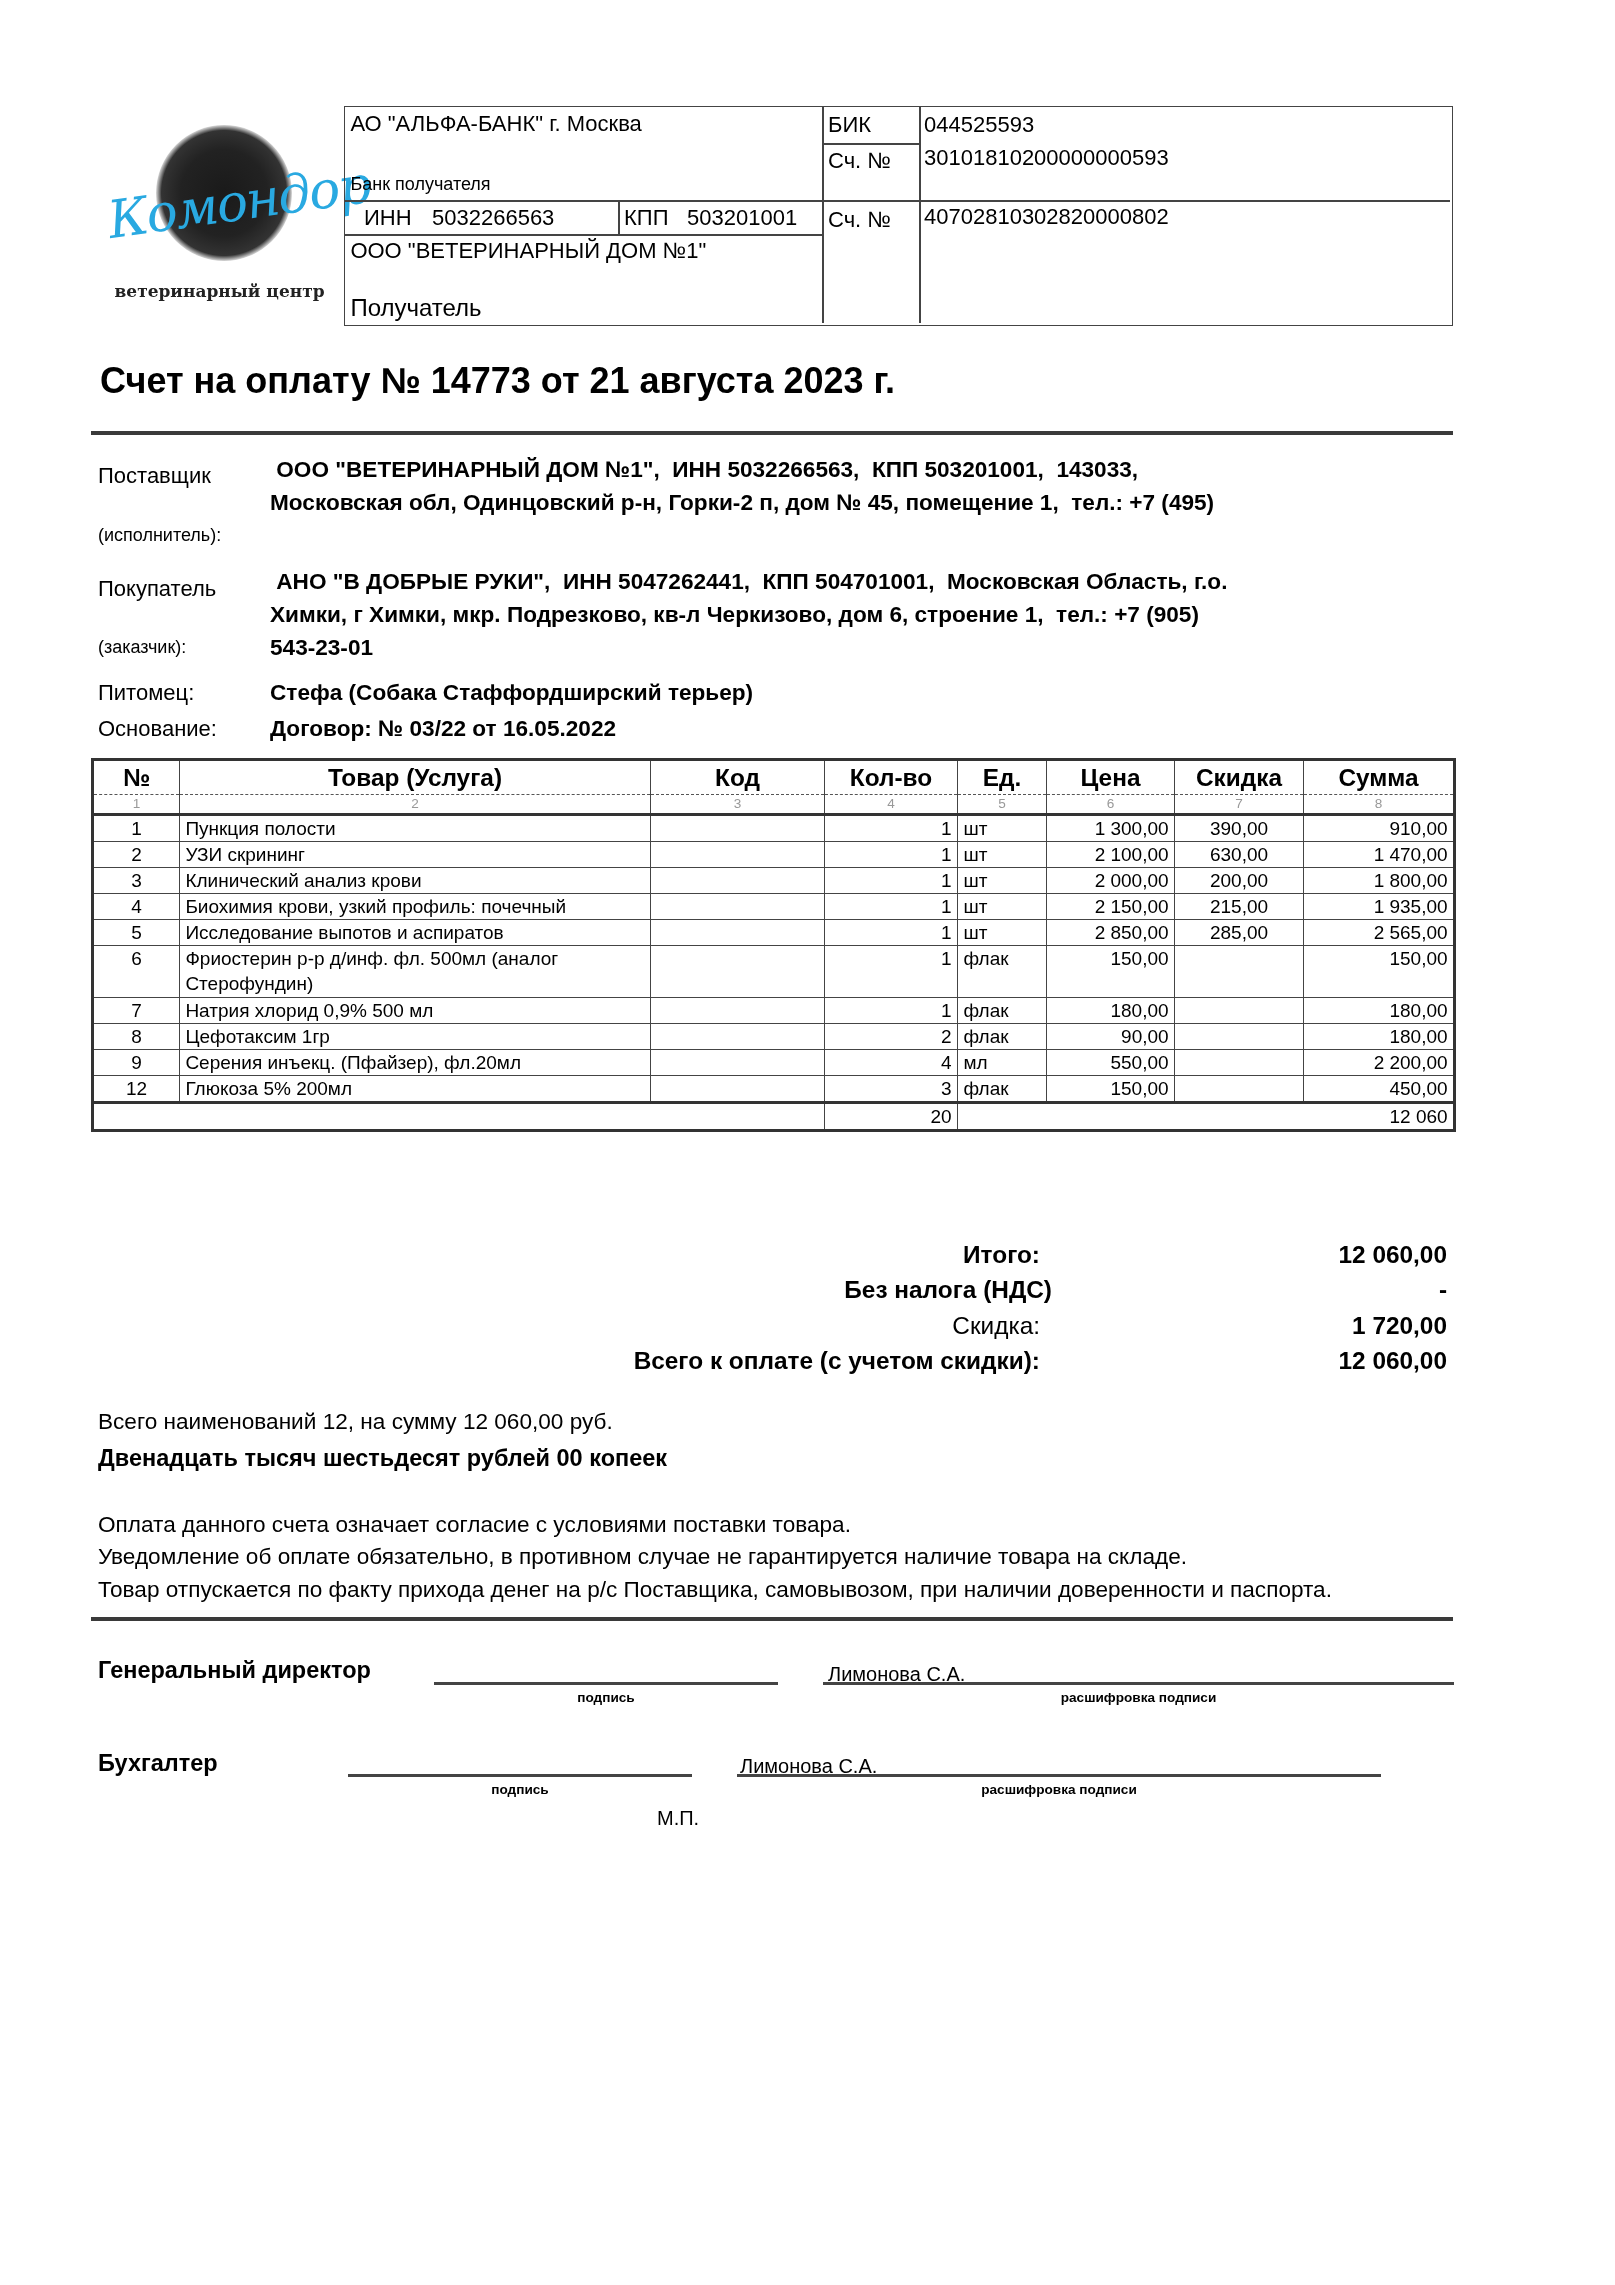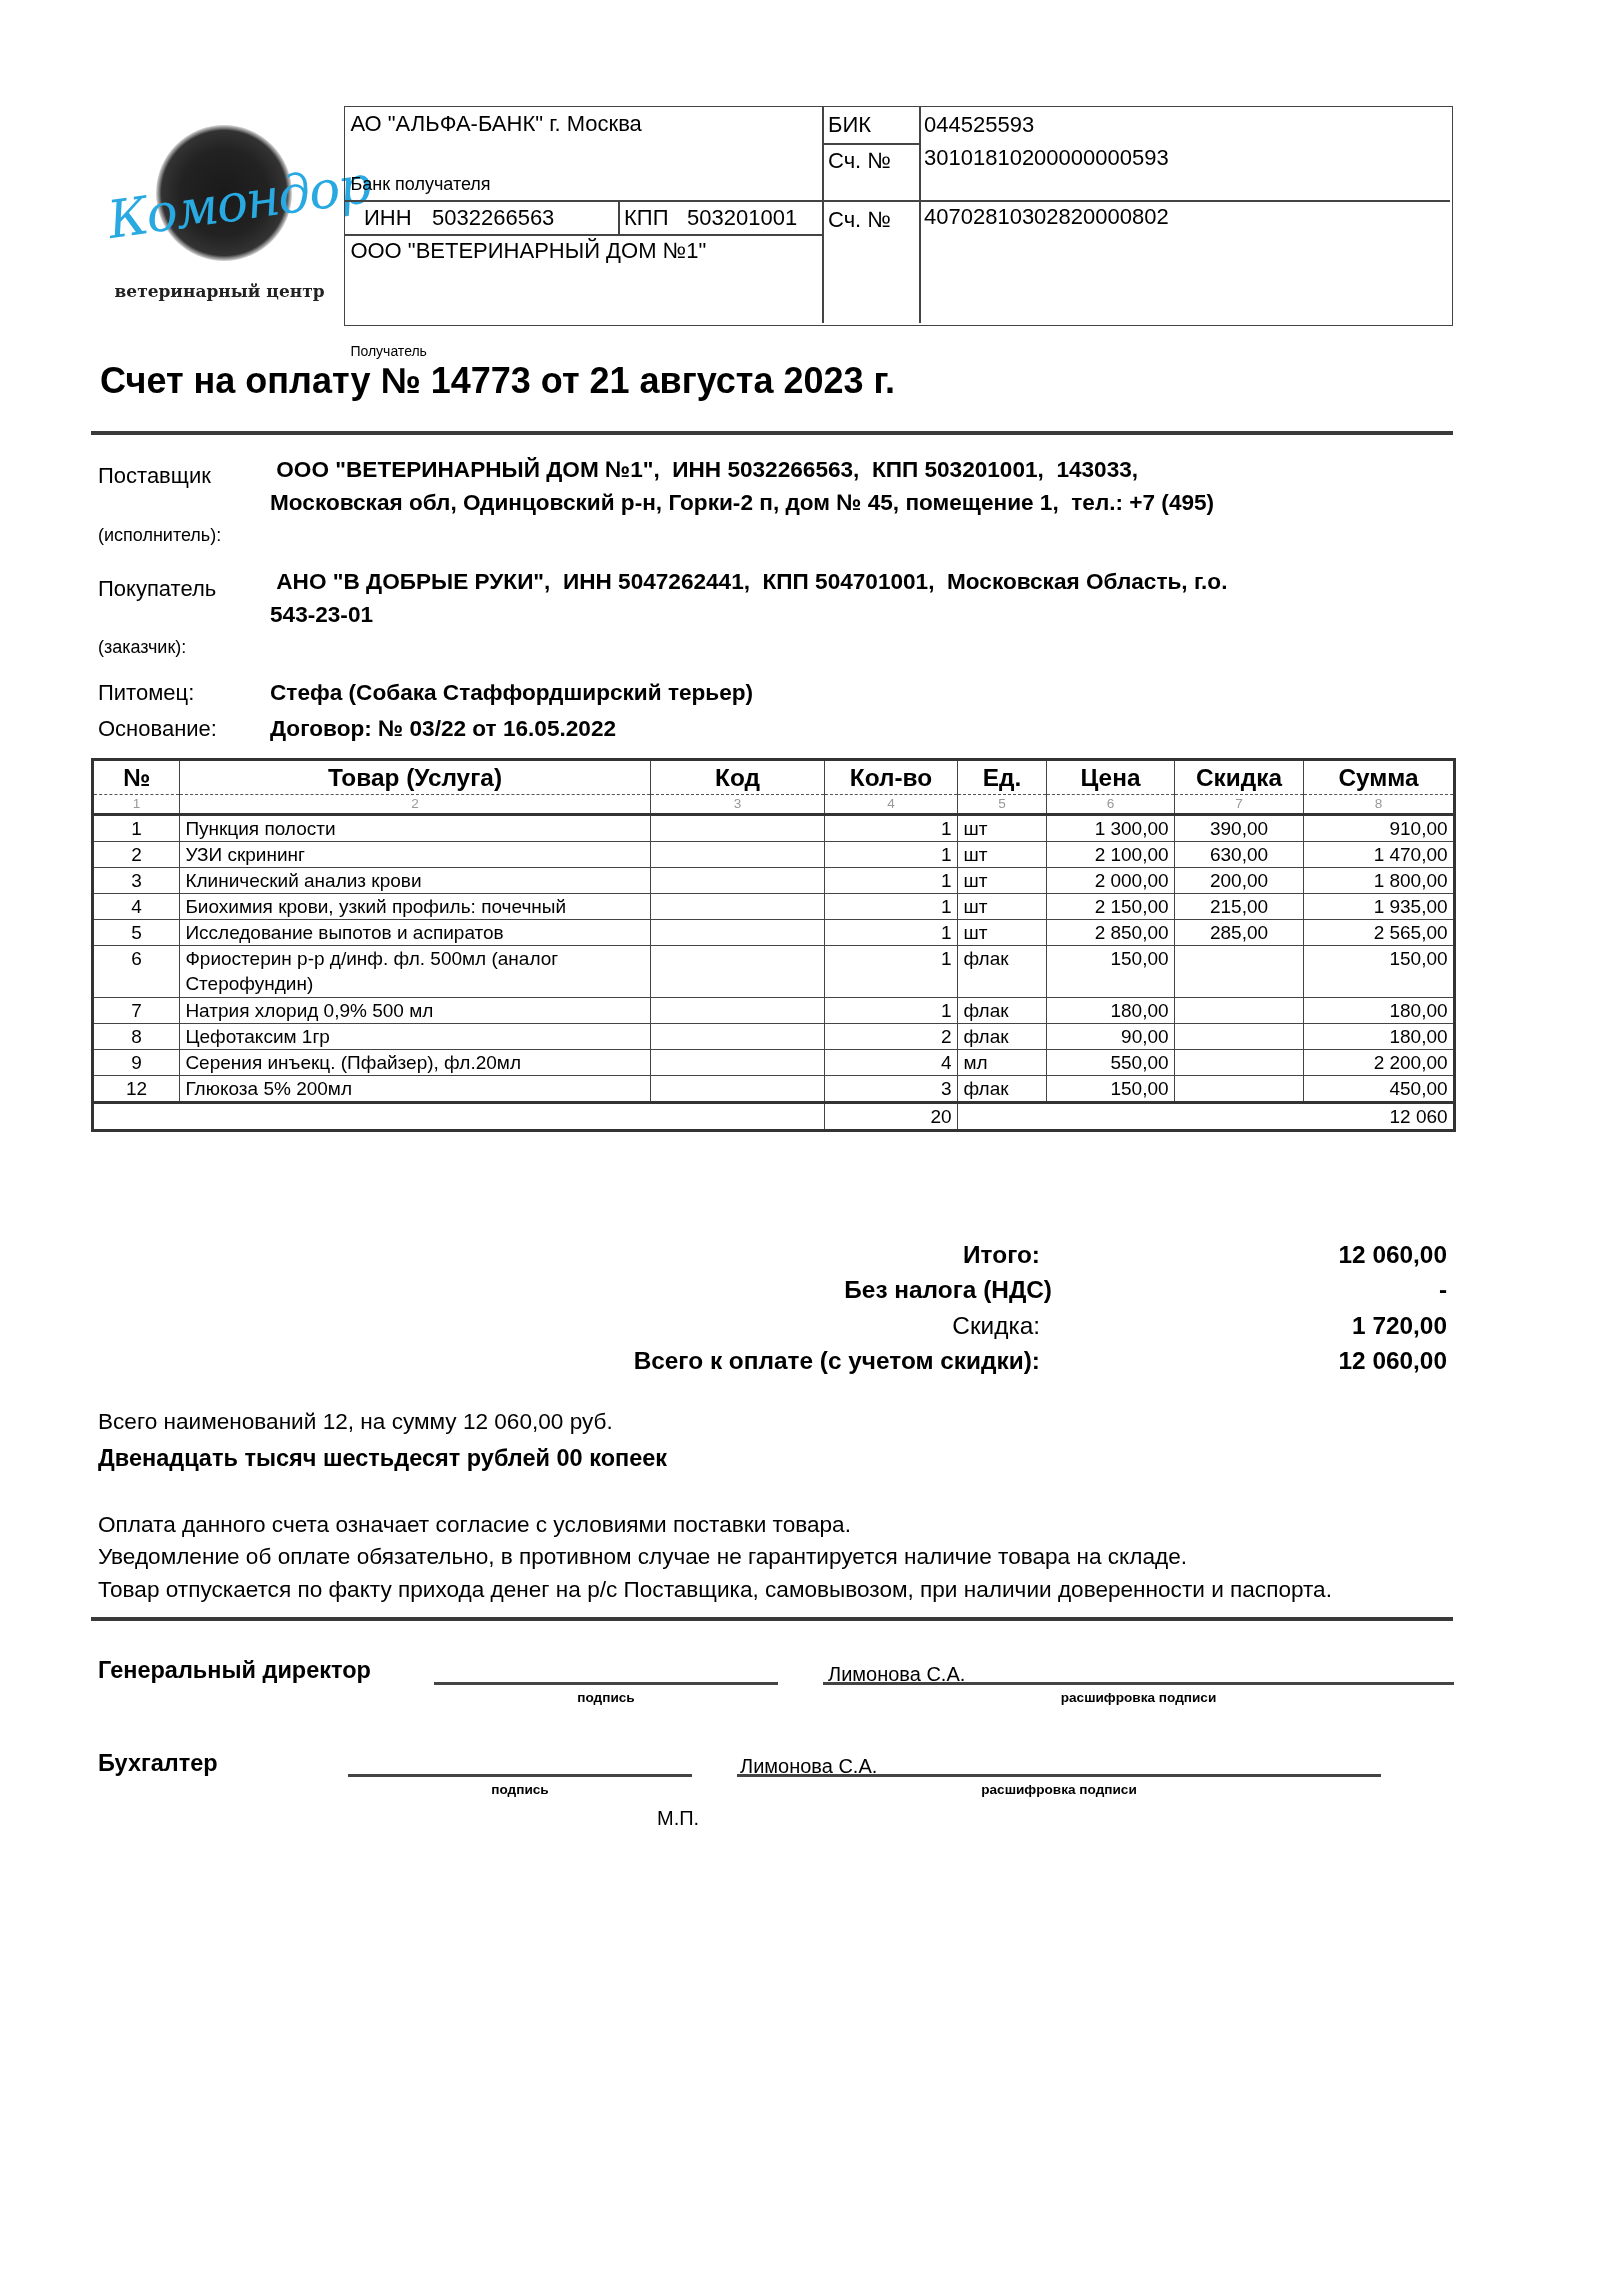--- a/index.html
+++ b/index.html
@@ -71,21 +71,21 @@
 
   <div class="bb-text" style="left:5.4px; top:3.6px;">АО "АЛЬФА-БАНК" г. Москва</div>
   <div class="bb-text" style="left:5.4px; top:65px; font-size:18px;">Банк получателя</div>
 
   <div class="bb-text" style="left:19px; top:98px;">ИНН</div>
   <div class="bb-text" style="left:87px; top:98px;">5032266563</div>
   <div class="bb-text" style="left:279px; top:98px;">КПП</div>
   <div class="bb-text" style="left:342px; top:98px;">503201001</div>
 
   <div class="bb-text" style="left:5.4px; top:131px;">ООО "ВЕТЕРИНАРНЫЙ ДОМ №1"</div>
-  <div class="bb-text" style="left:5.4px; top:188px; font-size:14px;margin-top:44px;">Получатель</div>
+  <div class="bb-text" style="left:5.4px; top:188px; font-size:24px;">Получатель</div>
 
   <div class="bb-text" style="left:483px; top:4.5px;">БИК</div>
   <div class="bb-text" style="left:579px; top:4.5px;">044525593</div>
   <div class="bb-text" style="left:483px; top:41px;">Сч. №</div>
   <div class="bb-text" style="left:579px; top:38px;">30101810200000000593</div>
   <div class="bb-text" style="left:483px; top:100px;">Сч. №</div>
   <div class="bb-text" style="left:579px; top:97px;">40702810302820000802</div>
 </div>
 
 <div class="abs title">Счет на оплату № 14773 от 21 августа 2023 г.</div>
@@ -95,20 +95,21 @@
 <div class="abs plabel-sm" style="left:98px; top:525px;">(исполнитель):</div>
 <div class="abs pvalue" style="left:270px; top:453px;">
   <div style="white-space:pre;"> ООО "ВЕТЕРИНАРНЫЙ ДОМ №1",  ИНН 5032266563,  КПП 503201001,  143033,</div>
   <div style="white-space:pre;">Московская обл, Одинцовский р-н, Горки-2 п, дом № 45, помещение 1,  тел.: +7 (495)</div>
 </div>
 
 <div class="abs plabel" style="left:98px; top:576px;">Покупатель</div>
 <div class="abs plabel-sm" style="left:98px; top:637px;">(заказчик):</div>
 <div class="abs pvalue" style="left:270px; top:565px;">
   <div style="white-space:pre;"> АНО "В ДОБРЫЕ РУКИ",  ИНН 5047262441,  КПП 504701001,  Московская Область, г.о.</div>
+  <div style="white-space:pre;">Химки, г Химки, мкр. Подрезково, кв-л Черкизово, дом 6, строение 1,  тел.: +7 (905)</div>
   <div style="white-space:pre;">543-23-01</div>
 </div>
 
 <div class="abs plabel" style="left:98px; top:680px;">Питомец:</div>
 <div class="abs pvalue" style="left:270px; top:676px;">Стефа (Собака Стаффордширский терьер)</div>
 <div class="abs plabel" style="left:98px; top:716px;">Основание:</div>
 <div class="abs pvalue" style="left:270px; top:712px;">Договор: № 03/22 от 16.05.2022</div>
 
 <table class="items">
   <colgroup>

